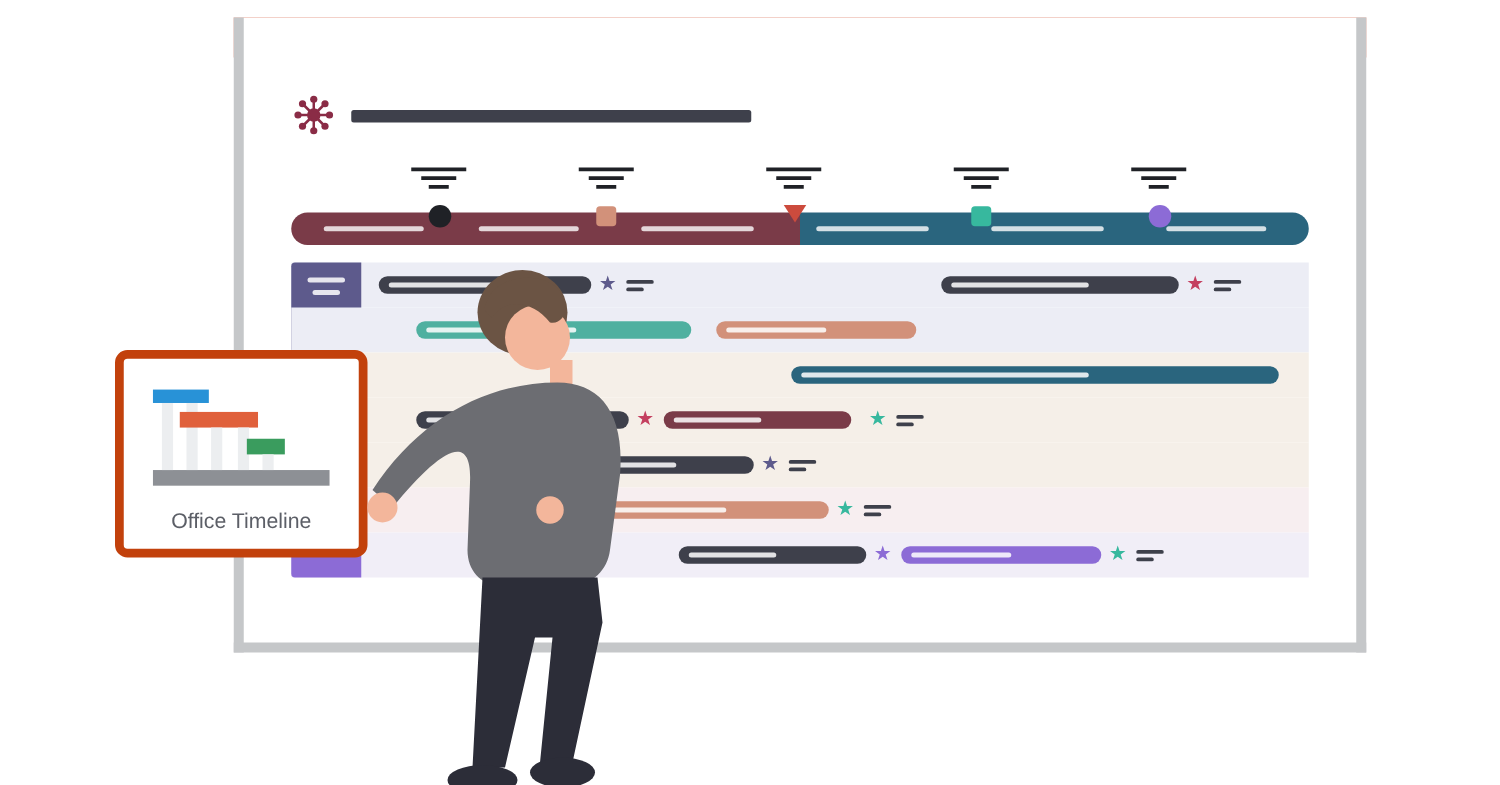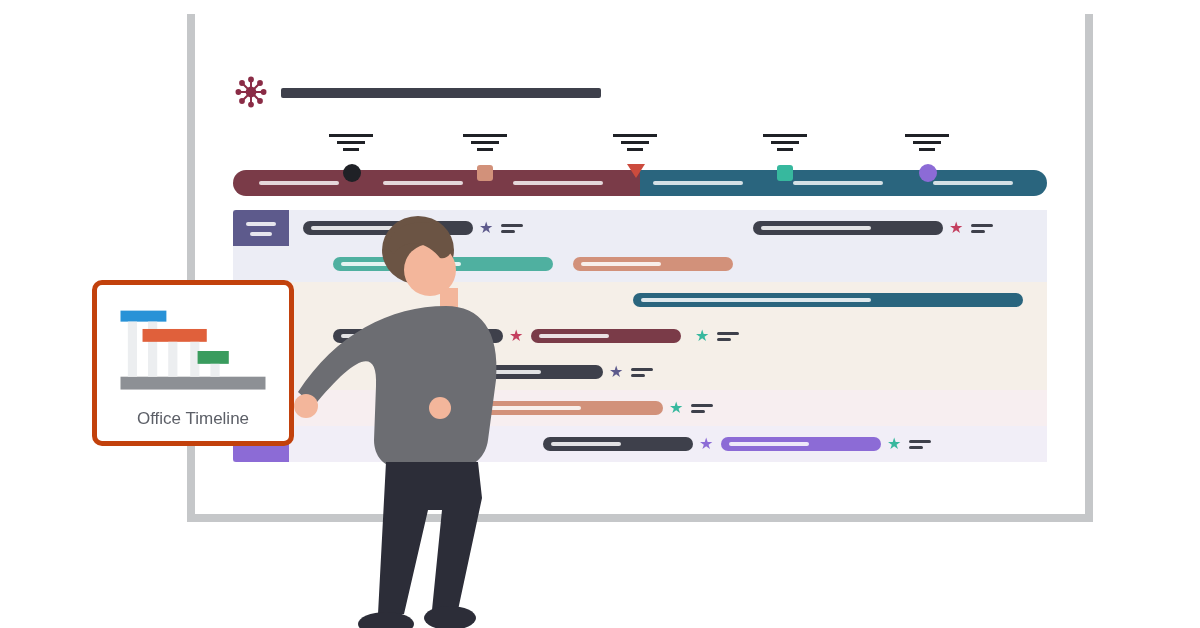--- a/index.html
+++ b/index.html
@@ -53,21 +53,21 @@
   .lane-label .t { width:30px; height:4px; background:rgba(255,255,255,0.85); margin:12px auto 0; border-radius:2px; }
   .lane-label .t2 { width:22px; height:4px; background:rgba(255,255,255,0.85); margin:6px auto 0; border-radius:2px; }
 
   .bar { position:absolute; height:14px; border-radius:7px; top:11px; }
   .bar .fill { position:absolute; left:8px; top:5px; height:4px; background:rgba(255,255,255,0.85); border-radius:2px; }
   .star { position:absolute; top:10px; font-size:16px; line-height:16px; }
   .tick { position:absolute; top:14px; width:22px; height:3px; background:#3e404b; border-radius:2px; }
   .tick::after { content:""; position:absolute; left:0; top:6px; width:14px; height:3px; background:#3e404b; border-radius:2px; }
 
   
-  .ot-card { position:absolute; left:92px; top:280px; width:202px; height:166px; background:#fff; border:5px solid #c2410c; border-radius:10px; box-shadow:none; display:flex; flex-direction:column; align-items:center; padding:16px 18px 12px; box-sizing:border-box; z-index:10; }
+  .ot-card { position:absolute; left:92px; top:280px; width:202px; height:166px; background:#fff; border:7px solid #c2410c; border-radius:10px; box-shadow:none; display:flex; flex-direction:column; align-items:center; padding:16px 18px 12px; box-sizing:border-box; z-index:10; }
   .ot-thumb { width:100%; flex:1; position:relative; }
   .ot-caption { font-size:17px; color:#5c5f67; margin-top:8px; }
 
   
   .person { position:absolute; left:290px; top:210px; width:260px; height:430px; z-index:20; }
 </style>
 </head>
 <body>
 
 <div class="stage">

